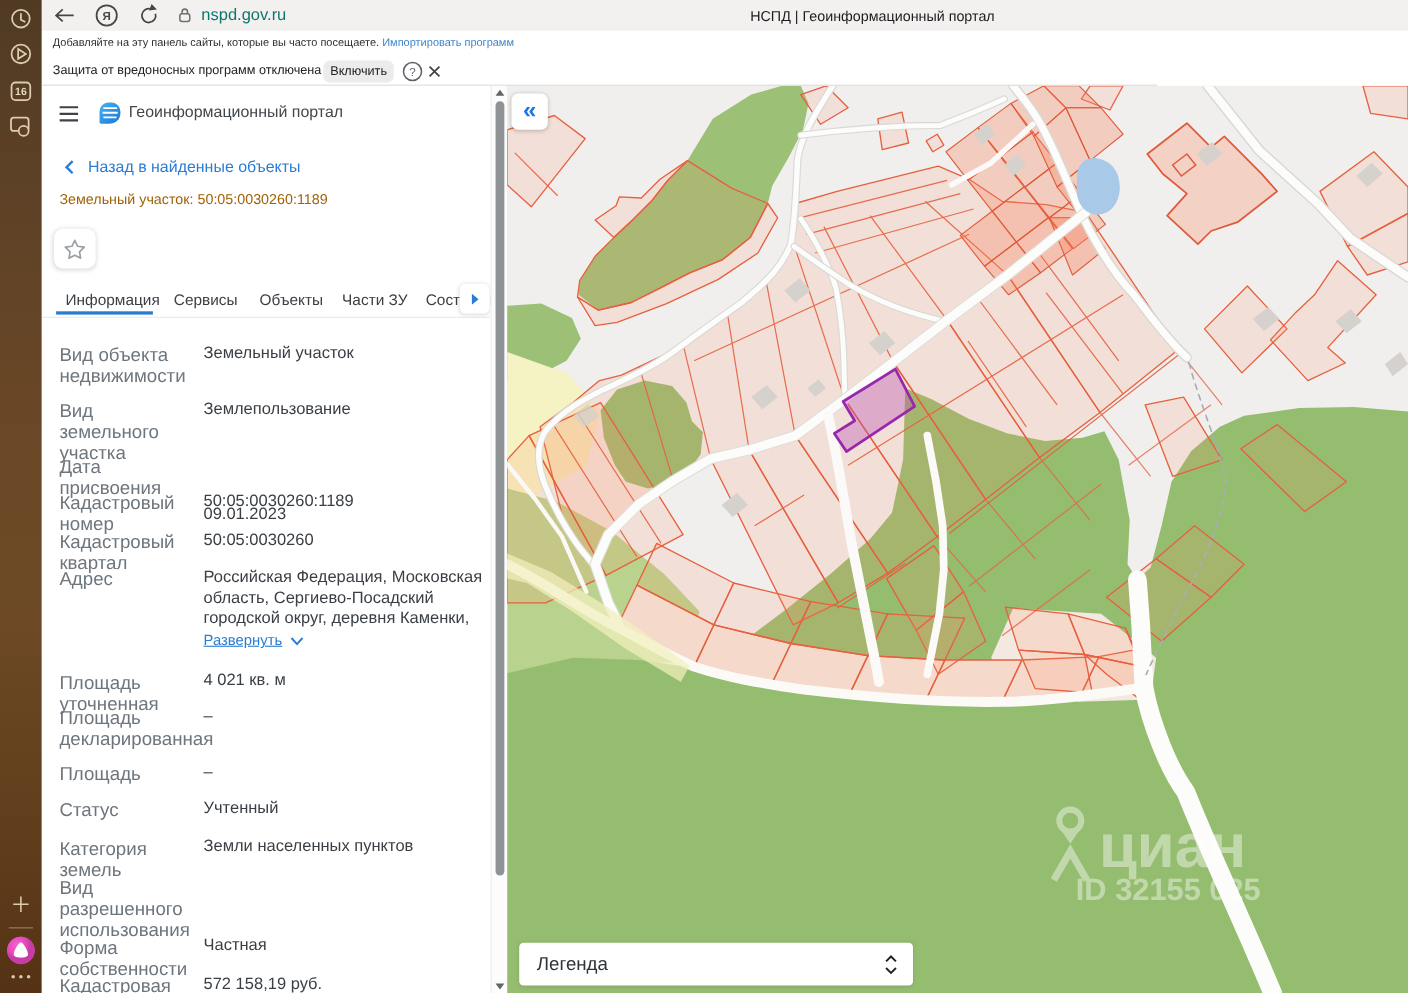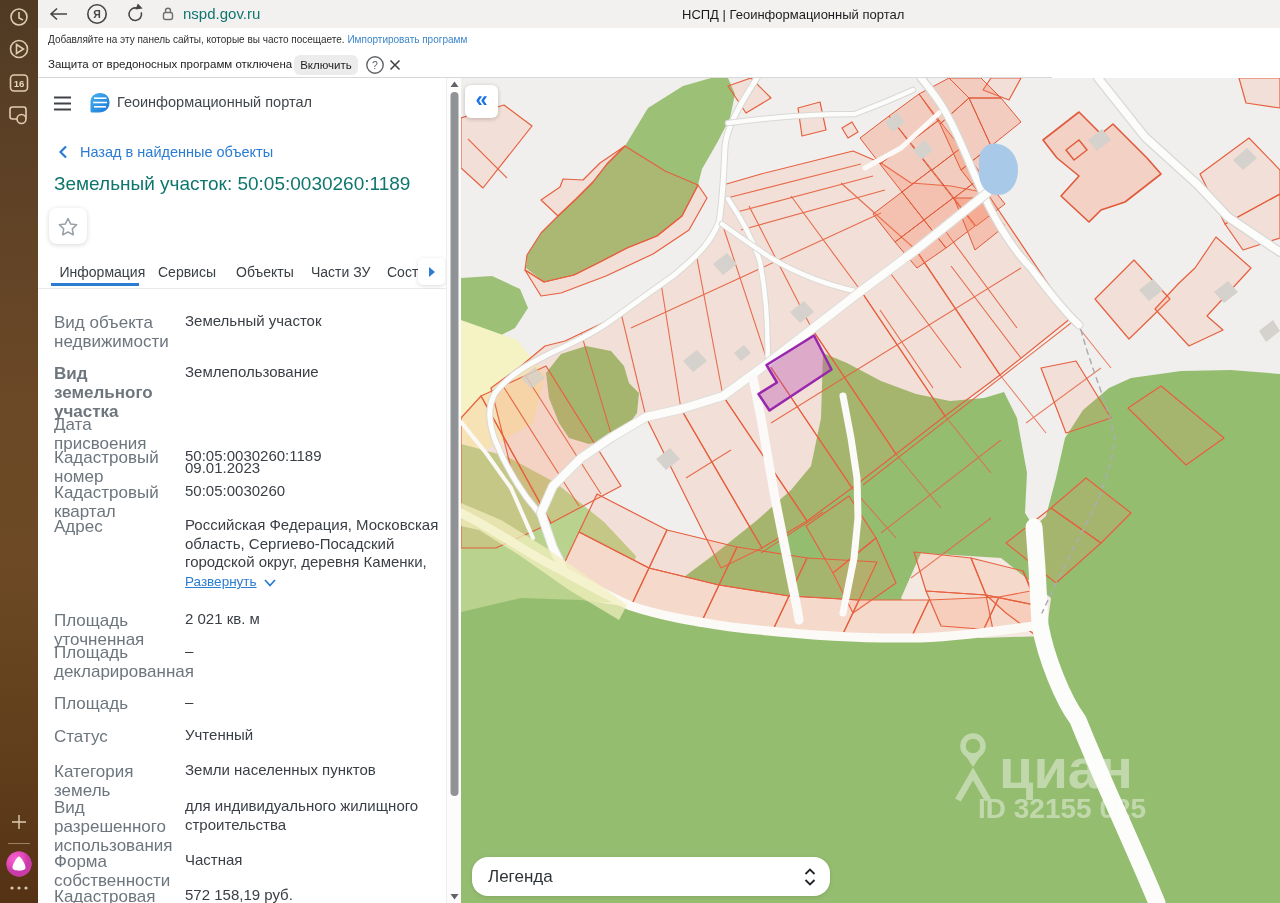--- a/index.html
+++ b/index.html
@@ -99,21 +99,21 @@
         <path d="M4 13.8 H16"></path>
     </g>
   </svg>
   <div class="abs" style="left:79px;top:16px;font-size:14.5px;color:#42474c;">Геоинформационный портал</div>
 
   <svg width="10" height="14" viewBox="0 0 10 14" style="position:absolute;left:20px;top:67px">
     <path d="M8 1.5 L2.5 7 L8 12.5" stroke="#2b7cd3" stroke-width="2.2" fill="none"></path>
   </svg>
   <div class="abs" style="left:42px;top:66px;font-size:14.5px;font-weight:500;color:#2b7cd3;">Назад в найденные объекты</div>
 
-  <div class="abs" style="left:16px;top:95px;font-size:19px;font-weight:500;color:#0f766e;">Земельный участок: 50:05:0030260:1189</div>
+  <div class="abs" style="left:16px;top:95px;font-size:13px;font-weight:500;color:#a16207;">Земельный участок: 50:05:0030260:1189</div>
 
   <div class="abs" style="left:11px;top:130px;width:38px;height:36px;background:#fff;border-radius:8px;box-shadow:0 1px 5px rgba(0,0,0,0.16);"></div>
   <svg width="20" height="19" viewBox="0 0 20 19" style="position:absolute;left:20px;top:139px">
     <path d="M10 1.5 L12.6 6.9 L18.6 7.7 L14.3 11.9 L15.3 17.8 L10 15 L4.7 17.8 L5.7 11.9 L1.4 7.7 L7.4 6.9 Z" stroke="#989fa6" stroke-width="1.5" fill="none" stroke-linejoin="round"></path>
   </svg>
 
   <div class="abs" style="left:0;top:186px;width:408px;height:24px;font-size:14px;color:#3b4045;">
     <span class="abs" style="left:21.5px;">Информация</span>
     <span class="abs" style="left:120px;">Сервисы</span>
     <span class="abs" style="left:198px;">Объекты</span>
@@ -124,46 +124,45 @@
   <div class="abs" style="left:13px;top:205px;width:88px;height:3px;background:#2b7cd3;"></div>
   <div class="abs" style="left:0;top:210px;width:408px;height:1px;background:#e9eaec;"></div>
   <div class="abs" style="left:380px;top:180px;width:27px;height:27px;background:#fff;border-radius:5px;box-shadow:0 1px 4px rgba(0,0,0,0.14);"></div>
   <svg width="8" height="10" viewBox="0 0 8 10" style="position:absolute;left:390px;top:189px">
     <path d="M1 0 L7 5 L1 10 Z" fill="#2b7cd3"></path>
   </svg>
 
   <div id="rows" style="position:absolute;left:0;top:0;width:408px;height:825px;">
     <div class="lbl" style="top:235px;">Вид объекта<br>недвижимости</div>
     <div class="val" style="top:234px;">Земельный участок</div>
-    <div class="lbl" style="top:286px;font-weight:bold;">Вид земельного<br>участка</div>
+    <div class="lbl" style="top:286px;">Вид земельного<br>участка</div>
     <div class="val" style="top:285px;">Землепользование</div>
     <div class="lbl" style="top:337px;">Дата присвоения</div>
     <div class="val" style="top:336px;margin-top:45px;">09.01.2023</div>
     <div class="lbl" style="top:370px;">Кадастровый номер</div>
     <div class="val" style="top:369px;">50:05:0030260:1189</div>
     <div class="lbl" style="top:405px;">Кадастровый квартал</div>
     <div class="val" style="top:404px;">50:05:0030260</div>
     <div class="lbl" style="top:439px;">Адрес</div>
     <div class="val" style="top:438px;">Российская Федерация, Московская<br>область, Сергиево-Посадский<br>городской округ, деревня Каменки,</div>
     <div class="abs" style="left:147px;top:496px;font-size:13.5px;color:#2b7cd3;text-decoration:underline;">Развернуть</div>
     <svg width="12" height="8" viewBox="0 0 12 8" style="position:absolute;left:226px;top:501px">
       <path d="M1 1 L6 6.5 L11 1" stroke="#2b7cd3" stroke-width="1.8" fill="none"></path>
     </svg>
     <div class="lbl" style="top:533px;">Площадь уточненная</div>
-    <div class="val" style="top:532px;">2 021 кв. м</div>
+    <div class="val" style="top:532px;">4 021 кв. м</div>
     <div class="lbl" style="top:565px;">Площадь<br>декларированная</div>
     <div class="val" style="top:564px;">–</div>
     <div class="lbl" style="top:616px;">Площадь</div>
     <div class="val" style="top:615px;">–</div>
     <div class="lbl" style="top:649px;">Статус</div>
     <div class="val" style="top:648px;">Учтенный</div>
     <div class="lbl" style="top:684px;">Категория земель</div>
     <div class="val" style="top:683px;">Земли населенных пунктов</div>
     <div class="lbl" style="top:720px;">Вид разрешенного<br>использования</div>
-    <div class="val" style="top:719px;">для индивидуального жилищного<br>строительства</div>
     <div class="lbl" style="top:774px;">Форма собственности</div>
     <div class="val" style="top:773px;">Частная</div>
     <div class="lbl" style="top:809px;">Кадастровая</div>
     <div class="val" style="top:808px;">572 158,19 руб.</div>
   </div>
 </div>
 
 <div class="abs" id="sbar" style="left:446px;top:78px;width:15px;height:825px;background:#fcfcfc;border-left:1px solid #ededed;">
   <svg width="15" height="825" viewBox="0 0 15 825" style="display:block">
     <path d="M3.5 9 L7.5 3.5 L11.5 9 Z" fill="#606468"></path>
@@ -320,20 +319,20 @@
       <polyline points="497,722 512,696 527,722" stroke="#fff" stroke-width="6.5" fill="none"></polyline>
       <text x="538" y="710" font-size="56" font-weight="bold" font-family="Liberation Sans, sans-serif">циан</text>
       <text x="517" y="740" font-size="28" font-weight="bold" font-family="Liberation Sans, sans-serif">ID 32155 025</text>
     </g>
   </svg>
 
   <div class="abs" style="left:4px;top:7px;width:33px;height:33px;background:#fff;border-radius:6px;box-shadow:0 1px 4px rgba(0,0,0,0.22);text-align:center;">
     <span style="color:#1a73e8;font-size:22px;font-weight:bold;line-height:30px;">«</span>
   </div>
 
-  <div class="abs" style="left:11px;top:779px;width:358px;height:39px;background:#fff;border-radius:16px;box-shadow:0 1px 4px rgba(0,0,0,0.12);padding-left:18px;">
+  <div class="abs" style="left:11px;top:779px;width:358px;height:39px;background:#fff;border-radius:4px;box-shadow:0 1px 4px rgba(0,0,0,0.12);padding-left:18px;">
     <div class="abs" style="left:16px;top:10px;font-size:17px;color:#2e3338;">Легенда</div>
     <svg width="14" height="20" viewBox="0 0 14 20" style="position:absolute;right:13px;top:10px">
       <path d="M2.5 7 L7 2.5 L11.5 7" stroke="#212529" stroke-width="1.8" fill="none"></path>
       <path d="M2.5 13 L7 17.5 L11.5 13" stroke="#212529" stroke-width="1.8" fill="none"></path>
     </svg>
   </div>
 </div>
 
 </body></html>

